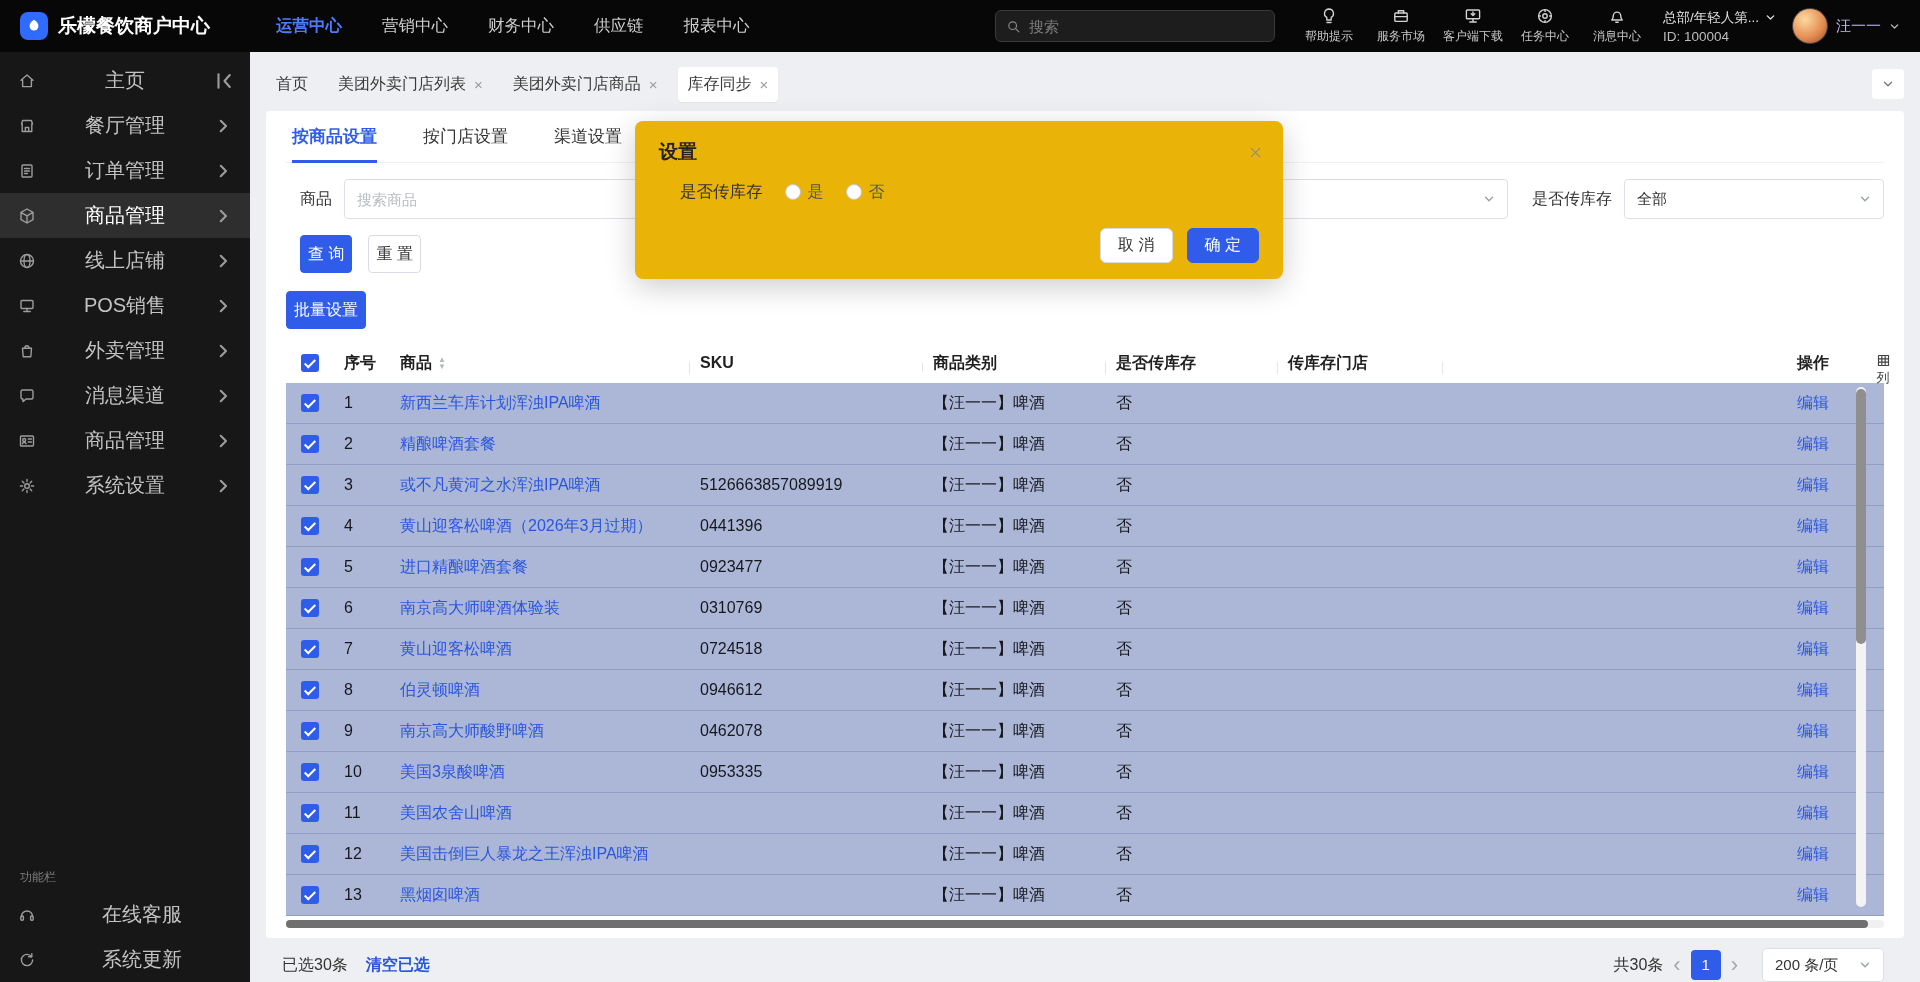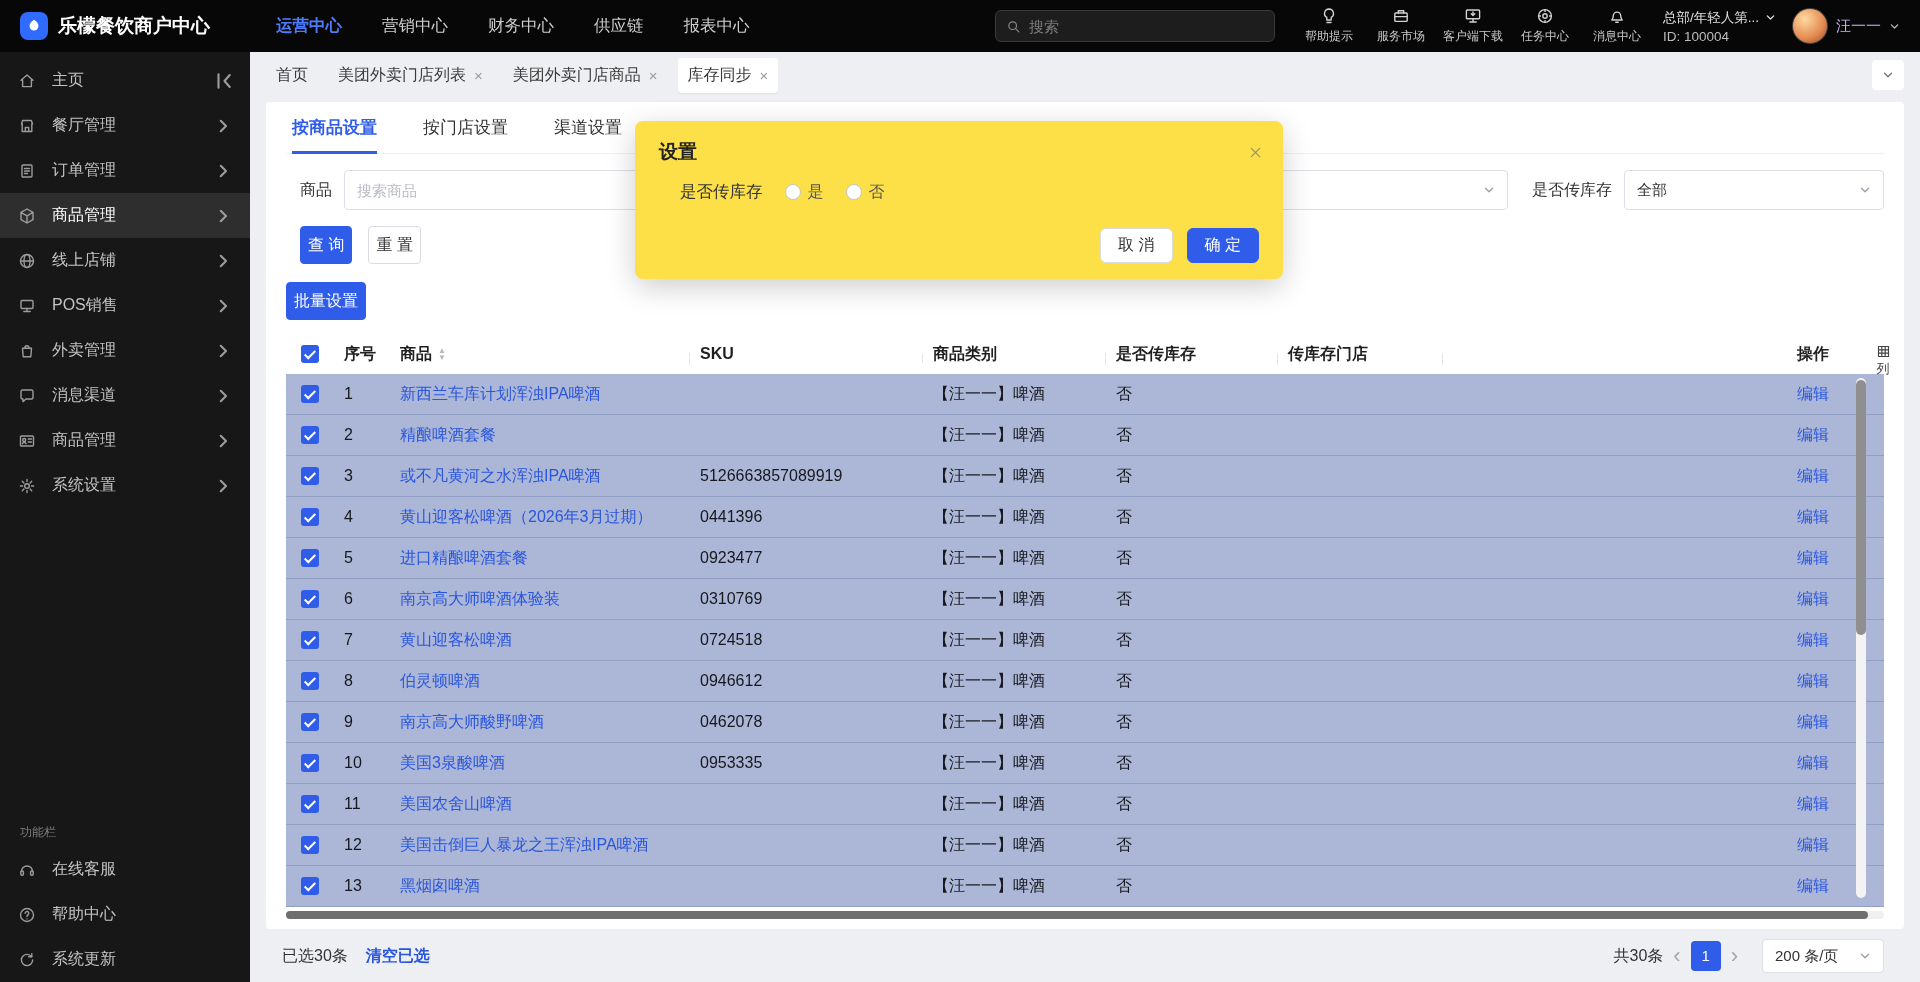--- a/index.html
+++ b/index.html
@@ -32,32 +32,32 @@
   .org-top { display:flex; align-items:center; gap:6px; white-space:nowrap; }
   .org-top svg { width:11px; height:11px; }
   .org-id { color:#bdbdbd; margin-top:2px; }
   .user { margin-left:16px; display:flex; align-items:center; gap:8px; cursor:pointer; color:#c4b5fd; font-size:15px; }
   .avatar { width:36px; height:36px; border-radius:50%; background:radial-gradient(circle at 35% 30%, #ffd9a0, #e2894f 60%, #8a4a2a); border:1px solid #444; }
   .user svg { width:11px; height:11px; color:#bbb; }
 
   
   .layout { display:flex; height:930px; }
   .sidebar { width:250px; background:#171717; display:flex; flex-direction:column; color:#c3c3c3; padding-top:6px; }
-  .menu-item { height:45px; display:flex; align-items:center; gap:16px; padding:0 18px; font-size:16px; cursor:pointer; flex:0 0 auto; }
+  .menu-item { height:45px; display:flex; align-items:center; gap:16px; padding:0 18px; font-size:20px; cursor:pointer; flex:0 0 auto;text-align:center; }
   .menu-item .icon { color:#9d9d9d; }
   .menu-item .icon svg { width:18px; height:18px; }
   .menu-item.active { background:#2e2e2e; color:#fff; }
   .mi-label { flex:1; white-space:nowrap; }
   .chev { color:#8b8b8b; }
   .chev svg { width:12px; height:12px; }
   .side-spacer { flex:1; }
   .section-label { padding:8px 20px 6px; font-size:12px; color:#7d7d7d; }
 
   
-  .content { flex:1; display:flex; flex-direction:column; overflow:hidden; }
+  .content { flex:1; display:flex; flex-direction:column; overflow:hidden;justify-content:flex-end; }
   .tabbar { height:46px; display:flex; align-items:center; gap:10px; padding:0 16px; }
   .bc-tab { display:flex; align-items:center; gap:8px; padding:7px 10px; font-size:16px; color:#3a3a3a; border-radius:4px; cursor:pointer; white-space:nowrap; }
   .bc-tab.active { background:#fff; box-shadow:0 1px 2px rgba(0,0,0,.06); }
   .bc-tab .x { color:#9a9a9a; font-size:15px; line-height:1; }
   .tab-caret { margin-left:auto; width:32px; height:30px; background:#fff; border-radius:4px; display:flex; align-items:center; justify-content:center; color:#777; cursor:pointer; }
   .tab-caret svg { width:12px; height:12px; }
 
   .card { margin:4px 16px 0; background:#fff; border-radius:4px; padding:0 20px 10px; }
   .tabs-row { display:flex; gap:46px; padding:14px 6px 0; border-bottom:1px solid #eef0f2; }
   .tab { font-size:17px; color:#333; padding-bottom:12px; cursor:pointer; }
@@ -104,21 +104,21 @@
 
   
   .page-footer { display:flex; align-items:center; margin:10px 36px 0 32px; font-size:16px; color:#333; }
   .clear { color:var(--link); margin-left:18px; cursor:pointer; text-decoration:none;font-weight:bold; }
   .pg-prev, .pg-next { font-size:22px; color:#a6a6a6; margin:0 10px; cursor:pointer; line-height:1; }
   .pg-cur { width:30px; height:30px; background:var(--accent); color:#fff; border-radius:4px; text-align:center; line-height:30px; font-size:15px; cursor:pointer; }
   .select.small { width:122px; height:34px; margin-left:14px; font-size:15px; }
   .total { margin-left:10px; }
 
   
-  .modal { position:absolute; left:635px; top:121px; width:648px; height:158px; background:#fde047; border-radius:8px;
+  .modal { position:absolute; left:635px; top:121px; width:648px; height:158px; background:#eab308; border-radius:8px;
            box-shadow:0 8px 30px rgba(0,0,0,.20); z-index:100; }
   .modal-head { display:flex; align-items:center; justify-content:space-between; padding:18px 20px 0 24px; }
   .modal-title { font-size:19px; font-weight:bold; color:#222; }
   .modal-close { color:#8c8c8c; cursor:pointer; }
   .modal-close svg { width:15px; height:15px; }
   .modal-body { display:flex; align-items:center; margin-top:16px; padding-left:45px; gap:22px; }
   .m-label { font-size:16.5px; color:#333; }
   .radio { display:flex; align-items:center; gap:7px; font-size:16px; color:#555; cursor:pointer; }
   .rdot { width:16px; height:16px; border:1.5px solid #c2c6cf; border-radius:50%; background:#fff; display:inline-block; }
   .modal-foot { position:absolute; right:24px; bottom:16px; display:flex; gap:14px; }
@@ -367,30 +367,20 @@
     <div class="section-label">功能栏</div>
     <div class="menu-item">
       <span class="icon">
         <svg viewBox="0 0 18 18">
             <path d="M3.5 10.5a5.5 5.5 0 0111 0"></path>
             <rect x="2.8" y="10" width="2.6" height="4.2" rx="1"></rect>
             <rect x="12.6" y="10" width="2.6" height="4.2" rx="1"></rect>
           </svg>
       </span>
       <span class="mi-label">在线客服</span>
-    </div>
-    <div class="menu-item">
-      <span class="icon">
-        <svg viewBox="0 0 18 18">
-            <circle cx="9" cy="9" r="6.5"></circle>
-            <path d="M7.2 7.2a1.8 1.8 0 113 1.4c-.7.6-1.2 1-1.2 1.9"></path>
-            <path d="M9 13v.1"></path>
-          </svg>
-      </span>
-      <span class="mi-label">帮助中心</span>
     </div>
     <div class="menu-item">
       <span class="icon">
         <svg viewBox="0 0 18 18">
             <path d="M14.6 9A5.6 5.6 0 119 3.4c1.9 0 3.6 1 4.6 2.4"></path>
             <path d="M13.8 2.6v3.2h-3.2"></path>
           </svg>
       </span>
       <span class="mi-label">系统更新</span>
     </div>

